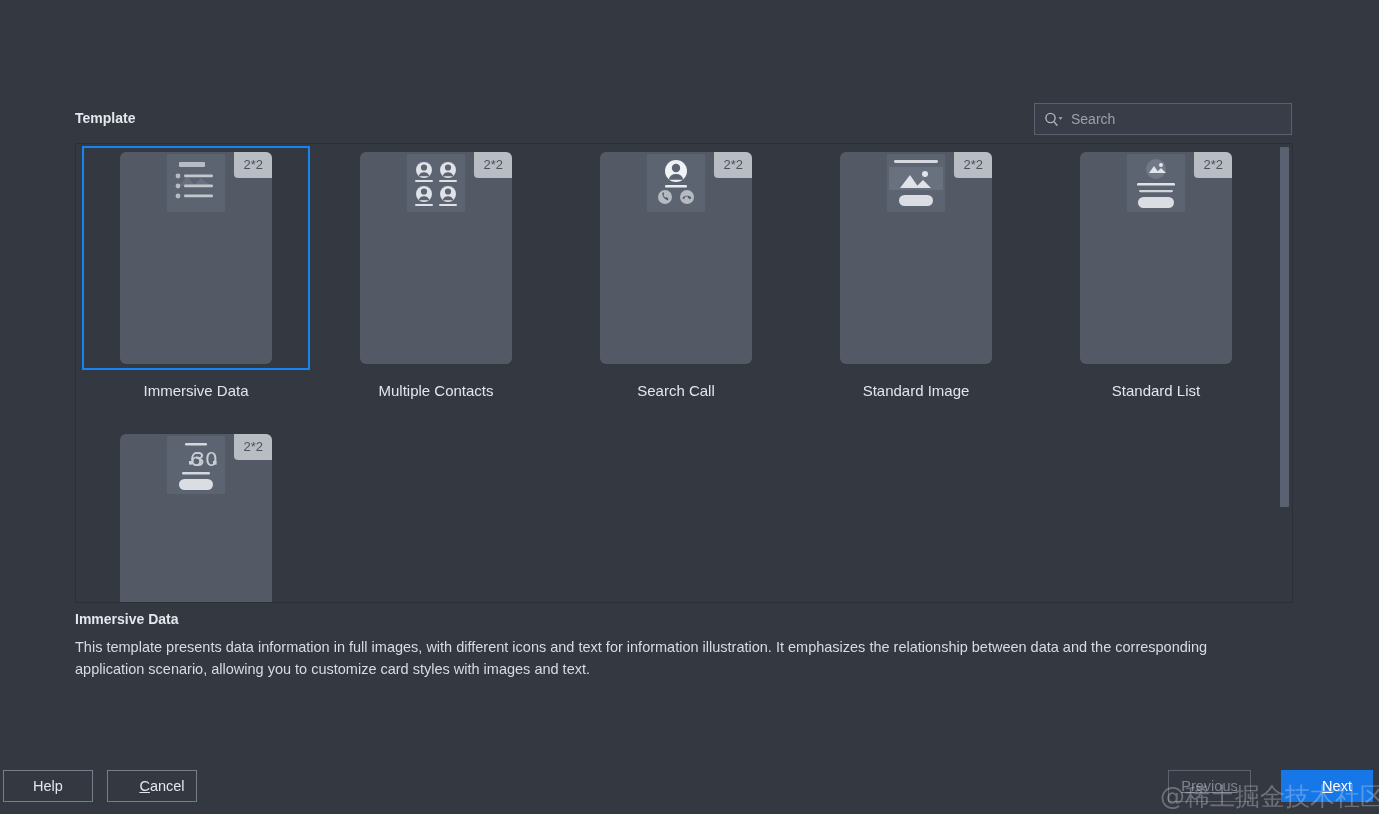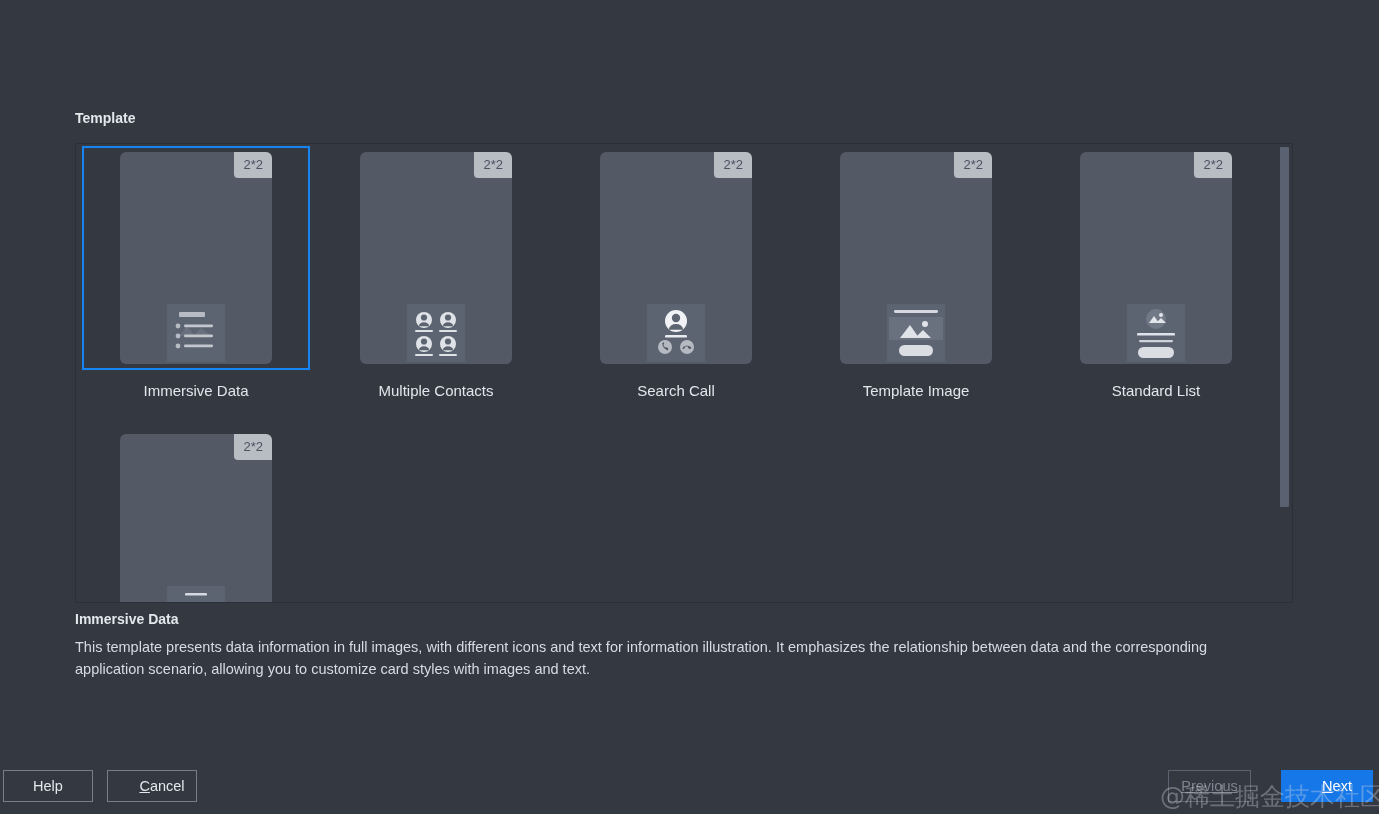--- a/index.html
+++ b/index.html
@@ -61,21 +61,21 @@
     border: 2px solid transparent;
     display: flex; align-items: center; justify-content: center;
     position: relative;
   }
   .tpl-cell.selected .tpl-frame { border-color: #1684f2; }
 
   .thumb {
     position: relative;
     width: 152px; height: 212px;
     background: #535a66; border-radius: 6px;
-    display: flex; align-items: flex-end; justify-content: center;
+    display: flex; align-items: flex-start; justify-content: center;
   }
   .badge {
     position: absolute; top: 0; right: 0;
     background: #b8bcc3; color: #4c5260;
     font-size: 13px; line-height: 1;
     padding: 6px 9px 7px 9px;
     border-top-right-radius: 6px; border-bottom-left-radius: 4px;
   }
   .glyph { width: 62px; height: 62px; display: block; }
   .tpl-label {
@@ -130,20 +130,30 @@
   }
 </style>
 </head>
 <body>
 
 <div id="root">
 
 
   <div class="section-label">Template</div>
 
+  <div class="search-box">
+    <span class="search-icon">
+      <svg class="search-icon" viewBox="0 0 22 16" xmlns="http://www.w3.org/2000/svg">
+        <circle cx="7.5" cy="7" r="4.6" fill="none" stroke="#aeb4bf" stroke-width="1.4"></circle>
+        <line x1="10.9" y1="10.6" x2="14" y2="14.2" stroke="#aeb4bf" stroke-width="1.4" stroke-linecap="round"></line>
+        <path d="M15.5 6.2 L19.5 6.2 L17.5 8.8 Z" fill="#aeb4bf"></path>
+      </svg>
+    </span>
+    <input class="search-input" type="text" placeholder="Search" style="">
+  </div>
 
   <div class="list-panel">
     <div class="grid">
 
       <div class="tpl-cell selected">
         <div class="tpl-frame">
           <div class="thumb">
             <span class="badge">2*2</span>
             <svg class="glyph" viewBox="0 0 62 62">
               <rect x="2" y="2" width="58" height="58" fill="#5c6personal" opacity="0"></rect>
@@ -223,21 +233,21 @@
               <rect x="2" y="2" width="58" height="58" fill="#5d6471"></rect>
               <rect x="9" y="8" width="44" height="3" rx="1.4" fill="#d5d9df"></rect>
               <rect x="4" y="15" width="54" height="23" fill="#6a717e"></rect>
               <path d="M15 36 L25 23 L34 36 Z" fill="#e0e4e9"></path>
               <path d="M30 36 L38 28 L46 36 Z" fill="#e0e4e9"></path>
               <circle cx="40" cy="22" r="3" fill="#e0e4e9"></circle>
               <rect x="14" y="43" width="34" height="11" rx="5.5" fill="#dadee3"></rect>
             </svg>
           </div>
         </div>
-        <div class="tpl-label">Template Image</div>
+        <div class="tpl-label">Standard Image</div>
       </div>
 
       <div class="tpl-cell">
         <div class="tpl-frame">
           <div class="thumb">
             <span class="badge">2*2</span>
             <svg class="glyph" viewBox="0 0 62 62">
               <rect x="2" y="2" width="58" height="58" fill="#5d6471"></rect>
               <circle cx="31" cy="17" r="10" fill="#6e7embers" opacity="0"></circle>
               <circle cx="31" cy="17" r="10" fill="#717886"></circle>

